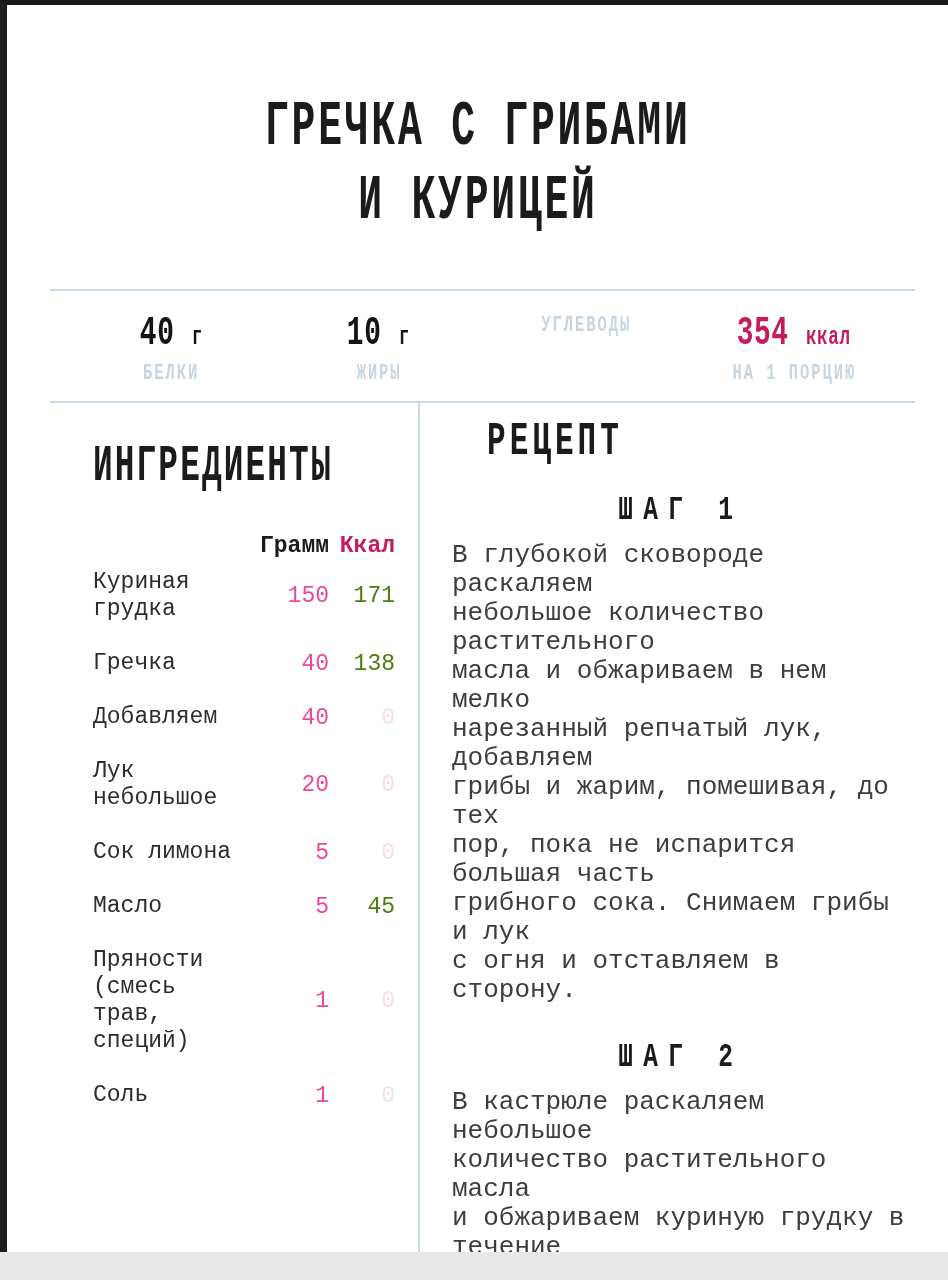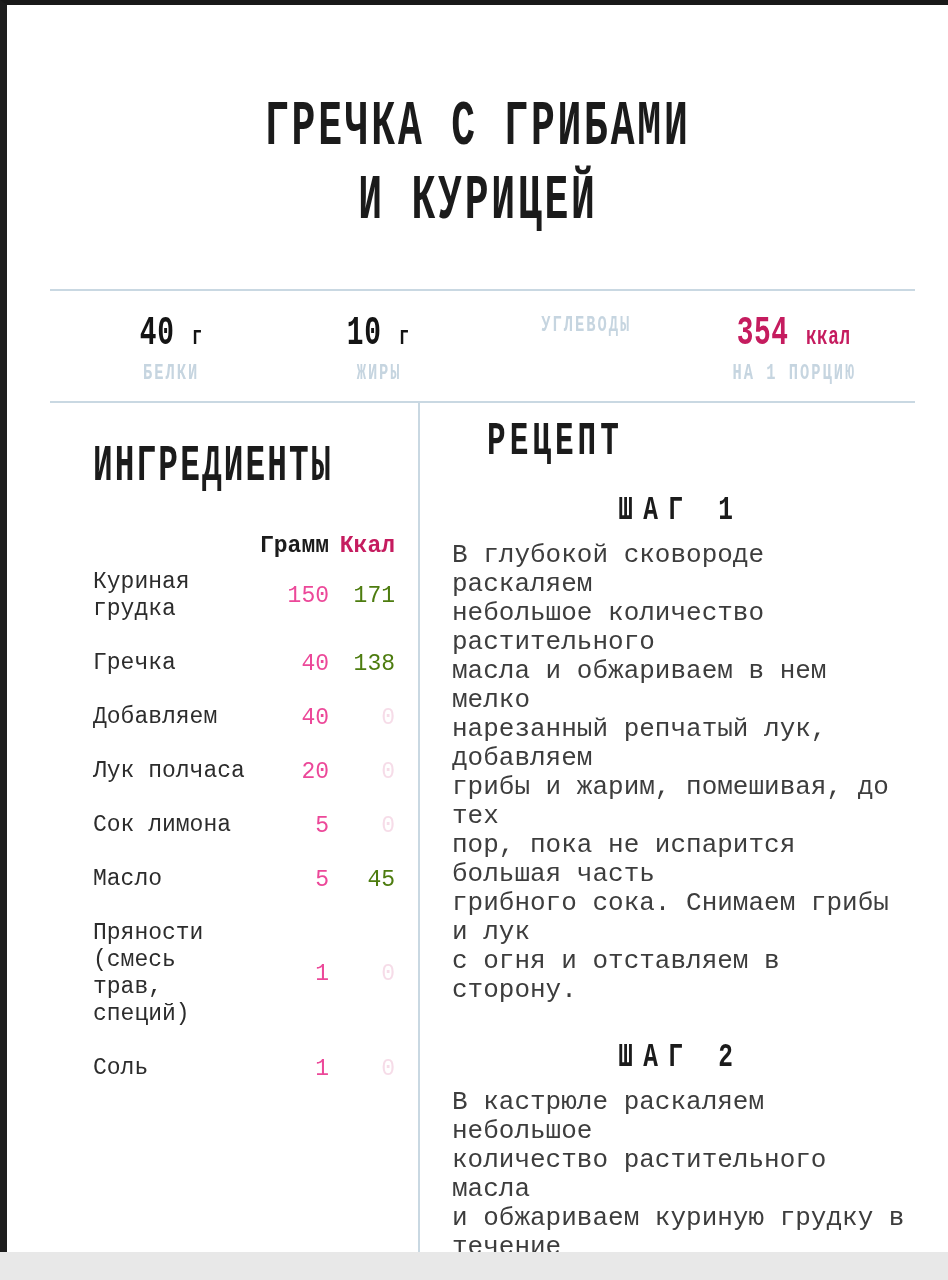--- a/index.html
+++ b/index.html
@@ -220,21 +220,21 @@
           <div class="ing-name">Гречка</div>
           <div class="ing-num">40</div>
           <div class="ing-kcal">138</div>
         </div>
         <div class="ing-row">
           <div class="ing-name">Добавляем</div>
           <div class="ing-num">40</div>
           <div class="ing-kcal pale">0</div>
         </div>
         <div class="ing-row">
-          <div class="ing-name">Лук полчаса</div>
+          <div class="ing-name">Лук небольшое</div>
           <div class="ing-num">20</div>
           <div class="ing-kcal pale">0</div>
         </div>
         <div class="ing-row">
           <div class="ing-name">Сок лимона</div>
           <div class="ing-num">5</div>
           <div class="ing-kcal pale">0</div>
         </div>
         <div class="ing-row">
           <div class="ing-name">Масло</div>

